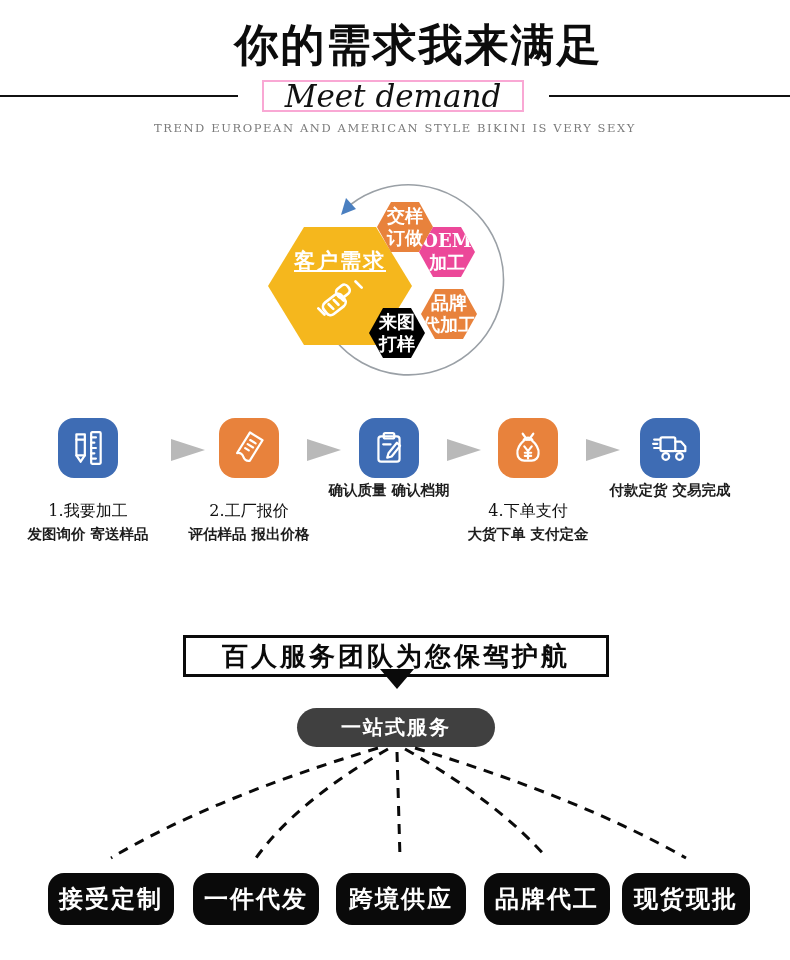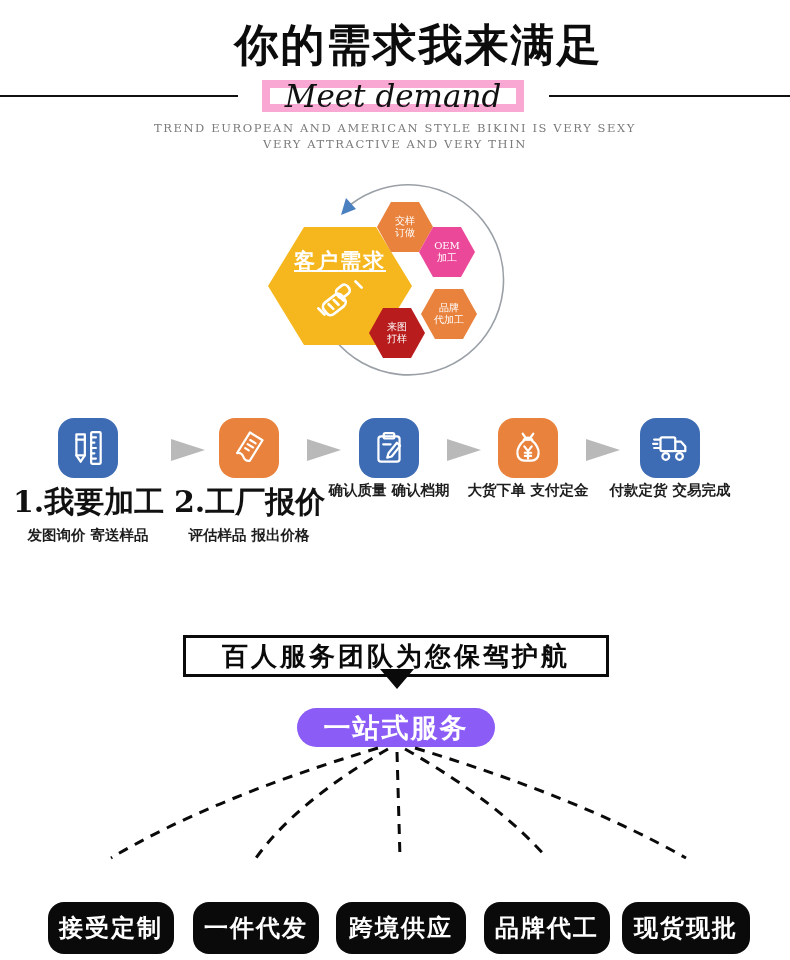--- a/index.html
+++ b/index.html
@@ -11,21 +11,21 @@
   }
   .cjk { font-family:"DejaVu Serif","Liberation Serif",serif; }
 
   
   .main-title {
     position:absolute; top:16px; left:0; width:790px; text-align:center;
     font-size:44px; font-weight:900; color:#0c0c0c; letter-spacing:2px;padding-left:47px;
   }
   .subtitle-box {
     position:absolute; left:262px; top:80px; width:262px; height:32px;
-    border:8px solid #f9a8d4; display:flex; align-items:center; justify-content:center;
+    border:2px solid #f9a8d4; display:flex; align-items:center; justify-content:center;
   }
   .subtitle-text {
     font-family:"DejaVu Serif","Liberation Serif",serif; font-style:italic;
     font-size:31px; color:#111; line-height:1; white-space:nowrap;
   }
   .h-line { position:absolute; top:95px; height:2px; background:#111; }
   .h-line.left { left:0; width:238px; }
   .h-line.right { left:549px; width:241px; }
   .tagline {
     position:absolute; left:0; width:790px; text-align:center;
@@ -39,59 +39,59 @@
   .hexzone { position:absolute; left:0; top:165px; width:790px; height:215px; }
   .hexzone svg.arc { position:absolute; left:0; top:0; }
   .hex {
     position:absolute; display:flex; flex-direction:column;
     align-items:center; justify-content:center; text-align:center;
     clip-path:polygon(25% 0%, 75% 0%, 100% 50%, 75% 100%, 25% 100%, 0% 50%);
     color:#fff;
   }
   .hex-center { left:268px; top:62px; width:144px; height:118px; background:#F5B71D; z-index:1;text-decoration:underline; }
   .hex-center .hex-label { font-size:21px; font-weight:bold; letter-spacing:2px; margin-top:-4px; }
-  .hex-sat { width:56px; height:50px; z-index:2; font-size:10px; font-weight:normal; line-height:1.2; }
+  .hex-sat { width:56px; height:50px; z-index:2; font-size:18px; font-weight:bold; line-height:1.2; }
   .sat-0 { left:377px; top:37px;  background:#E8823C; }
   .sat-1 { left:419px; top:62px;  background:#ec4899; }
   .sat-2 { left:421px; top:124px; background:#E8823C; }
-  .sat-3 { left:369px; top:143px; background:#b91c1c; }
+  .sat-3 { left:369px; top:143px; background:#000000; }
 
   
   .step { position:absolute; top:418px; width:150px; text-align:center; }
   .step-icon {
     width:60px; height:60px; border-radius:16px; margin:0 auto;
     display:flex; align-items:center; justify-content:center;
   }
   .bg-blue { background:#3E6CB4; }
   .bg-orange { background:#E8823C; }
-  .step-title { margin-top:4px; font-size:30px; font-weight:bold; color:#111; white-space:nowrap; }
+  .step-title { margin-top:23px; font-size:16px; font-weight:normal; color:#111; white-space:nowrap; }
   .step-desc { margin-top:3px; font-size:14.5px; font-weight:bold; color:#1d1d1d; white-space:nowrap; }
   .flow-arrow { position:absolute; top:439px; }
 
   
   .banner {
     position:absolute; left:183px; top:607px; width:426px; height:42px;
     border:3px solid #0a0a0a; background:#fff;
     display:flex; align-items:center; justify-content:center;
     font-size:26px; font-weight:bold; color:#0a0a0a; letter-spacing:3px; white-space:nowrap;margin-top:28px;
   }
   .down-tri {
     position:absolute; left:380px; top:669px; width:0; height:0;
     border-left:17px solid transparent; border-right:17px solid transparent;
     border-top:20px solid #0a0a0a;
   }
   .hub {
     position:absolute; left:297px; top:708px; width:198px; height:39px;
-    background:#8b5cf6; border-radius:20px; color:#fff;
+    background:#404040; border-radius:20px; color:#fff;
     display:flex; align-items:center; justify-content:center;
-    font-size:27px; font-weight:bold; letter-spacing:2px; white-space:nowrap;
+    font-size:20px; font-weight:bold; letter-spacing:2px; white-space:nowrap;
   }
   svg.fan { position:absolute; left:0; top:746px; }
   .svc {
-    position:absolute; top:902px; height:52px; background:#0a0a0a; border-radius:16px;
+    position:absolute; top:873px; height:52px; background:#0a0a0a; border-radius:16px;
     color:#fff; display:flex; align-items:center; justify-content:center;
     font-size:24px; font-weight:bold; letter-spacing:2px; white-space:nowrap;
   }
   .svc-0 { left:48px;  width:126px; }
   .svc-1 { left:193px; width:126px; }
   .svc-2 { left:336px; width:130px; }
   .svc-3 { left:484px; width:126px; }
   .svc-4 { left:622px; width:128px; }
 </style>
 </head>
@@ -99,21 +99,20 @@
 
 <div class="stage">
 
   <div class="main-title cjk">你的需求我来满足</div>
   <div class="h-line left"></div>
   <div class="h-line right"></div>
   <div class="subtitle-box">
     <span class="subtitle-text">Meet demand</span>
   </div>
   <div class="tagline l1">TREND EUROPEAN AND AMERICAN STYLE BIKINI IS VERY SEXY</div>
-  <div class="tagline l2">VERY ATTRACTIVE AND VERY THIN</div>
 
   <div class="hexzone">
     <svg class="arc" width="790" height="215" viewBox="0 0 790 215">
       <path d="M 335 175 A 95 95 0 1 0 350 40" fill="none" stroke="#9aa0a6" stroke-width="1.6"></path>
       <polygon points="341,50 356,44 346,33" fill="#4a7fc0"></polygon>
     </svg>
 
     <div class="hex hex-center cjk">
       <div class="hex-label">客户需求</div>
       <svg width="62" height="46" viewBox="0 0 60 44">
@@ -193,20 +192,21 @@
   <div class="step" style="left:453px;">
     <div class="step-icon bg-orange">
       <svg width="38" height="38" viewBox="0 0 36 36">
         <g fill="none" stroke="#fff" stroke-width="2.1" stroke-linecap="round" stroke-linejoin="round">
           <path d="M13 4.5 l4 5.5 M23 4.5 l-4 5.5 M14 10 q4 -3.5 8 0"></path>
           <path d="M15 10 h6 q8 7 7 13.5 a6.5 6.5 0 0 1 -6.5 6.5 h-7 a6.5 6.5 0 0 1 -6.5 -6.5 q-1 -6.5 7 -13.5 z"></path>
           <path d="M14.5 16.5 l3.5 4.5 3.5 -4.5 M18 21 v7 M15 22.5 h6 M15 25.5 h6"></path>
         </g>
       </svg>
     </div>
+    <div class="step-title cjk">4.下单支付</div>
     <div class="step-desc cjk">大货下单 支付定金</div>
   </div>
 
   <div class="step" style="left:595px;">
     <div class="step-icon bg-blue">
       <svg width="38" height="38" viewBox="0 0 36 36">
         <g fill="none" stroke="#fff" stroke-width="2.1" stroke-linecap="round" stroke-linejoin="round">
           <path d="M3 10 h5 M2 14 h4 M3 18 h5"></path>
           <rect x="9" y="8" width="14" height="13" rx="1.5"></rect>
           <path d="M23 12 h5.5 l4 4.5 v4.5 h-9.5"></path>

